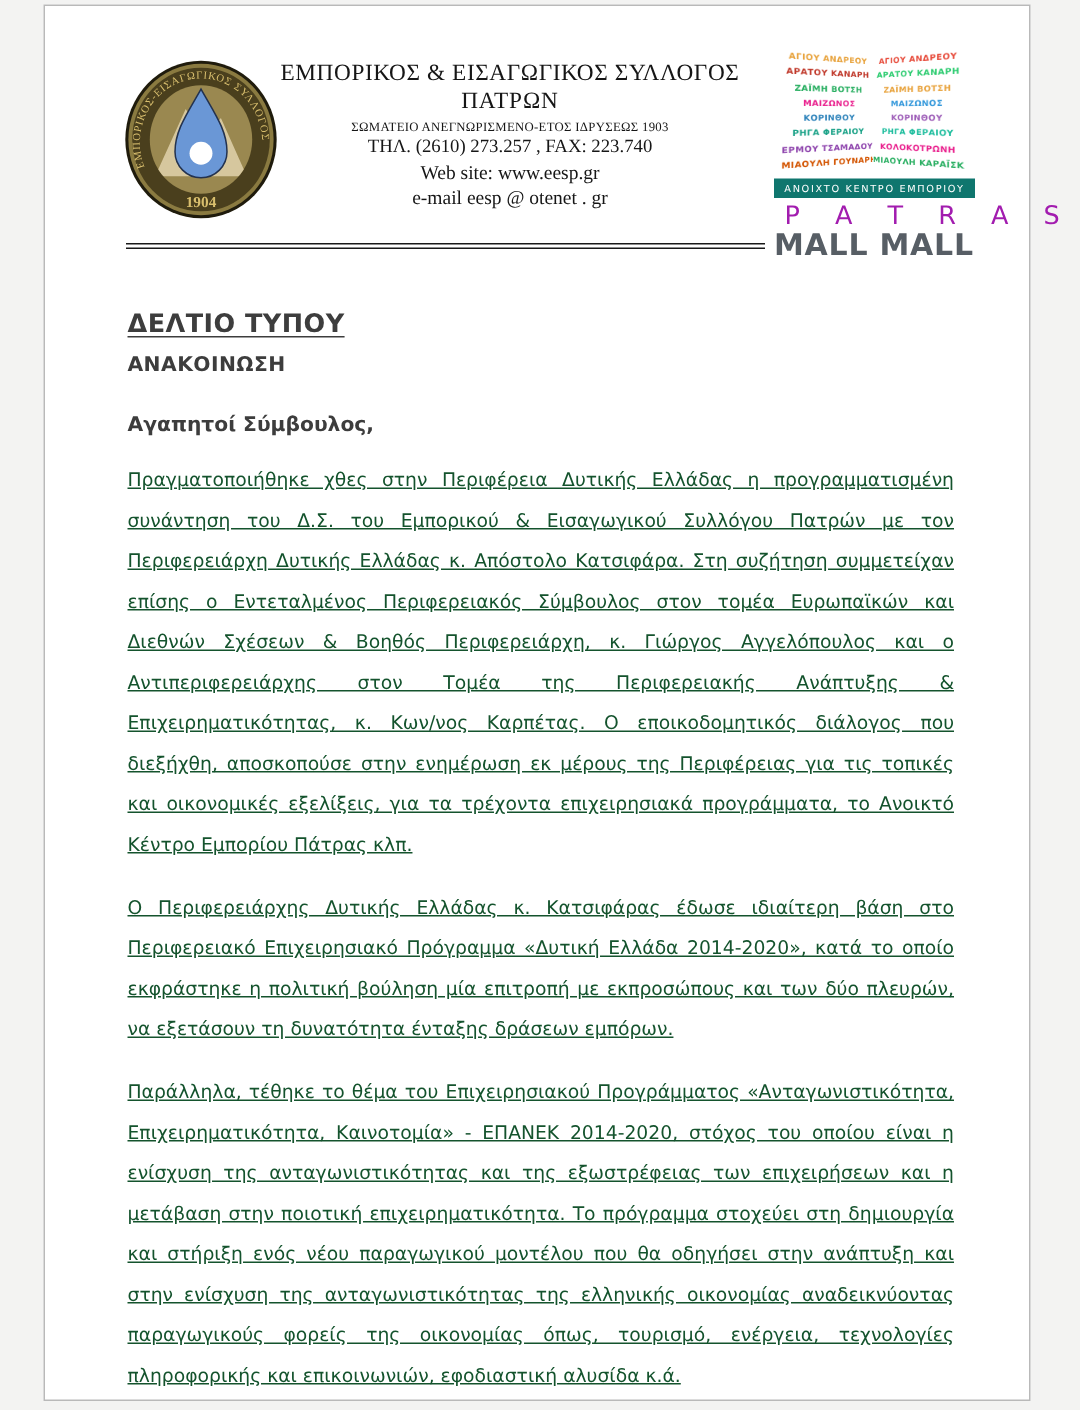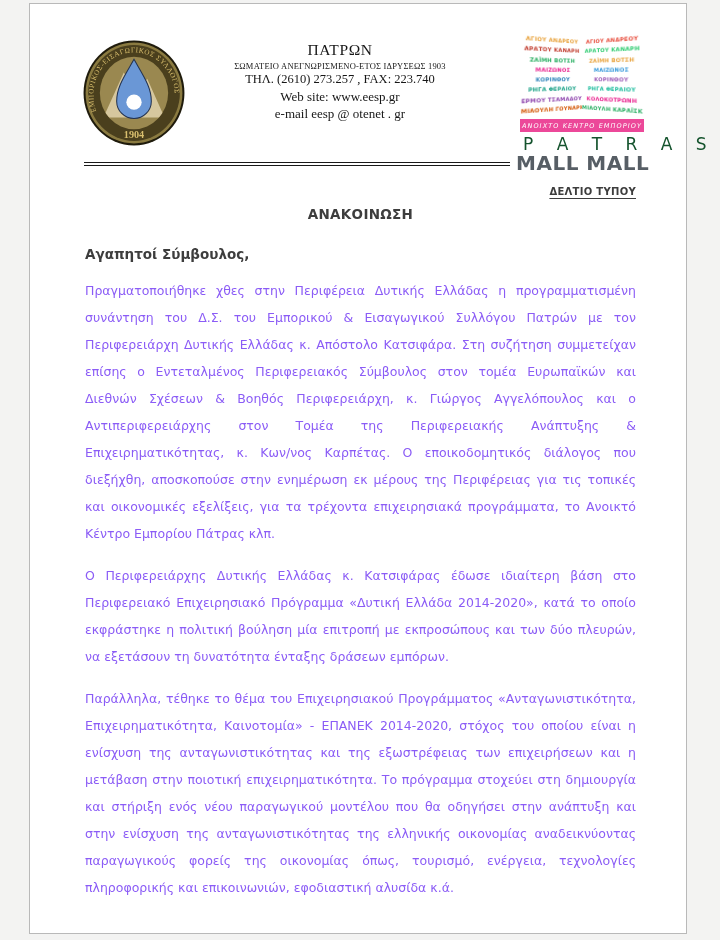--- a/index.html
+++ b/index.html
@@ -38,43 +38,43 @@
   }
   
   .mall { position:absolute; left:486px; top:0; width:132px; text-align:center; }
   .cube { height:78px; display:flex; justify-content:center; margin-bottom:3px; }
   .face { width:56px; height:74px; overflow:hidden; }
   .face-left  { transform:perspective(130px) rotateY(16deg);  transform-origin:right center; }
   .face-right { transform:perspective(130px) rotateY(-16deg); transform-origin:left center; }
   .cw { display:block; font-size:5px; line-height:9.3px; font-weight:bold;
         white-space:nowrap; text-align:center; letter-spacing:0.2px; }
   .mall-banner {
-    width:124px; margin:0 auto; background:#ec4899; color:#ffffff;
-    font-size:6.5px; letter-spacing:1.1px; padding:2.5px 0; white-space:nowrap;font-style:italic;
+    width:134px; margin:0 auto; background:#0f766e; color:#ffffff;
+    font-size:6.5px; letter-spacing:1.1px; padding:2.5px 0; white-space:nowrap;
   }
   .mall-patras {
-    font-size:17px; letter-spacing:9px; color:#14532d; margin-top:2px;
+    font-size:17px; letter-spacing:9px; color:#a21caf; margin-top:2px;
     padding-left:7px; white-space:nowrap;
   }
   .mall-open {
     font-size:20px; font-weight:bold; color:#575e65; letter-spacing:0.5px;
     margin-top:-3px; white-space:nowrap;
   }
   
   .content { position:absolute; top:164px; left:55px; right:50px; }
   .dateline  { text-align:right; font-size:13px; line-height:20px; margin-top:29px; padding-right:13px; }
   .doc-title {
-    margin-top:18px; text-align:right; font-weight:bold; font-size:10px;
+    margin-top:38px; text-align:left; font-weight:bold; font-size:17px;
     text-decoration:underline; text-underline-offset:3px; letter-spacing:0.3px;
   }
-  .doc-subtitle { margin-top:9px; text-align:center; font-weight:bold; font-size:13.5px; letter-spacing:0.3px; }
+  .doc-subtitle { margin-top:9px; font-weight:bold; font-size:13.5px; letter-spacing:0.3px; }
   .salutation   { margin-top:24px; font-weight:bold; font-size:13.5px; }
   .paragraphs p {
     margin:15px 0 0 0; font-size:12.5px; line-height:27px;
-    text-align:justify; color:#8b5cf6;
+    text-align:justify; color:#14532d;text-decoration:underline;
   }
 </style>
 </head>
 <body>
 
 <div class="page">
 
   <div class="letterhead">
 
     <div class="emblem">
@@ -91,20 +91,21 @@
         <text font-size="7" fill="#d9bf6e" letter-spacing="0.6" font-family="Liberation Serif, DejaVu Serif, serif">
           <textPath href="#ringTop" xlink:href="#ringTop">ΕΜΠΟΡΙΚΟΣ-ΕΙΣΑΓΩΓΙΚΟΣ ΣΥΛΛΟΓΟΣ</textPath>
         </text>
         <path d="M50 19 C41 35 33 46 33 60 a17 17 0 0 0 34 0 C67 46 59 35 50 19 Z" fill="#6a97d6" stroke="#23324f" stroke-width="1"></path>
         <circle cx="50" cy="61" r="7.5" fill="#ffffff"></circle>
         <text x="50" y="96" text-anchor="middle" font-size="10" font-weight="bold" fill="#d9bf6e" font-family="Liberation Serif, DejaVu Serif, serif">1904</text>
       </svg>
     </div>
 
     <div class="org-block">
+      <div class="org-line1">ΕΜΠΟΡΙΚΟΣ &amp; ΕΙΣΑΓΩΓΙΚΟΣ ΣΥΛΛΟΓΟΣ</div>
       <div class="org-line2">ΠΑΤΡΩΝ</div>
       <div class="org-reg">ΣΩΜΑΤΕΙΟ ΑΝΕΓΝΩΡΙΣΜΕΝΟ-ΕΤΟΣ ΙΔΡΥΣΕΩΣ 1903</div>
       <div class="org-tel">ΤΗΛ. (2610) 273.257 , FAX: 223.740</div>
       <div class="org-web">Web site: www.eesp.gr</div>
       <div class="org-mail">e-mail  eesp @ otenet . gr</div>
     </div>
 
     <div class="mall">
       <div class="cube">
         <div class="face face-left">

